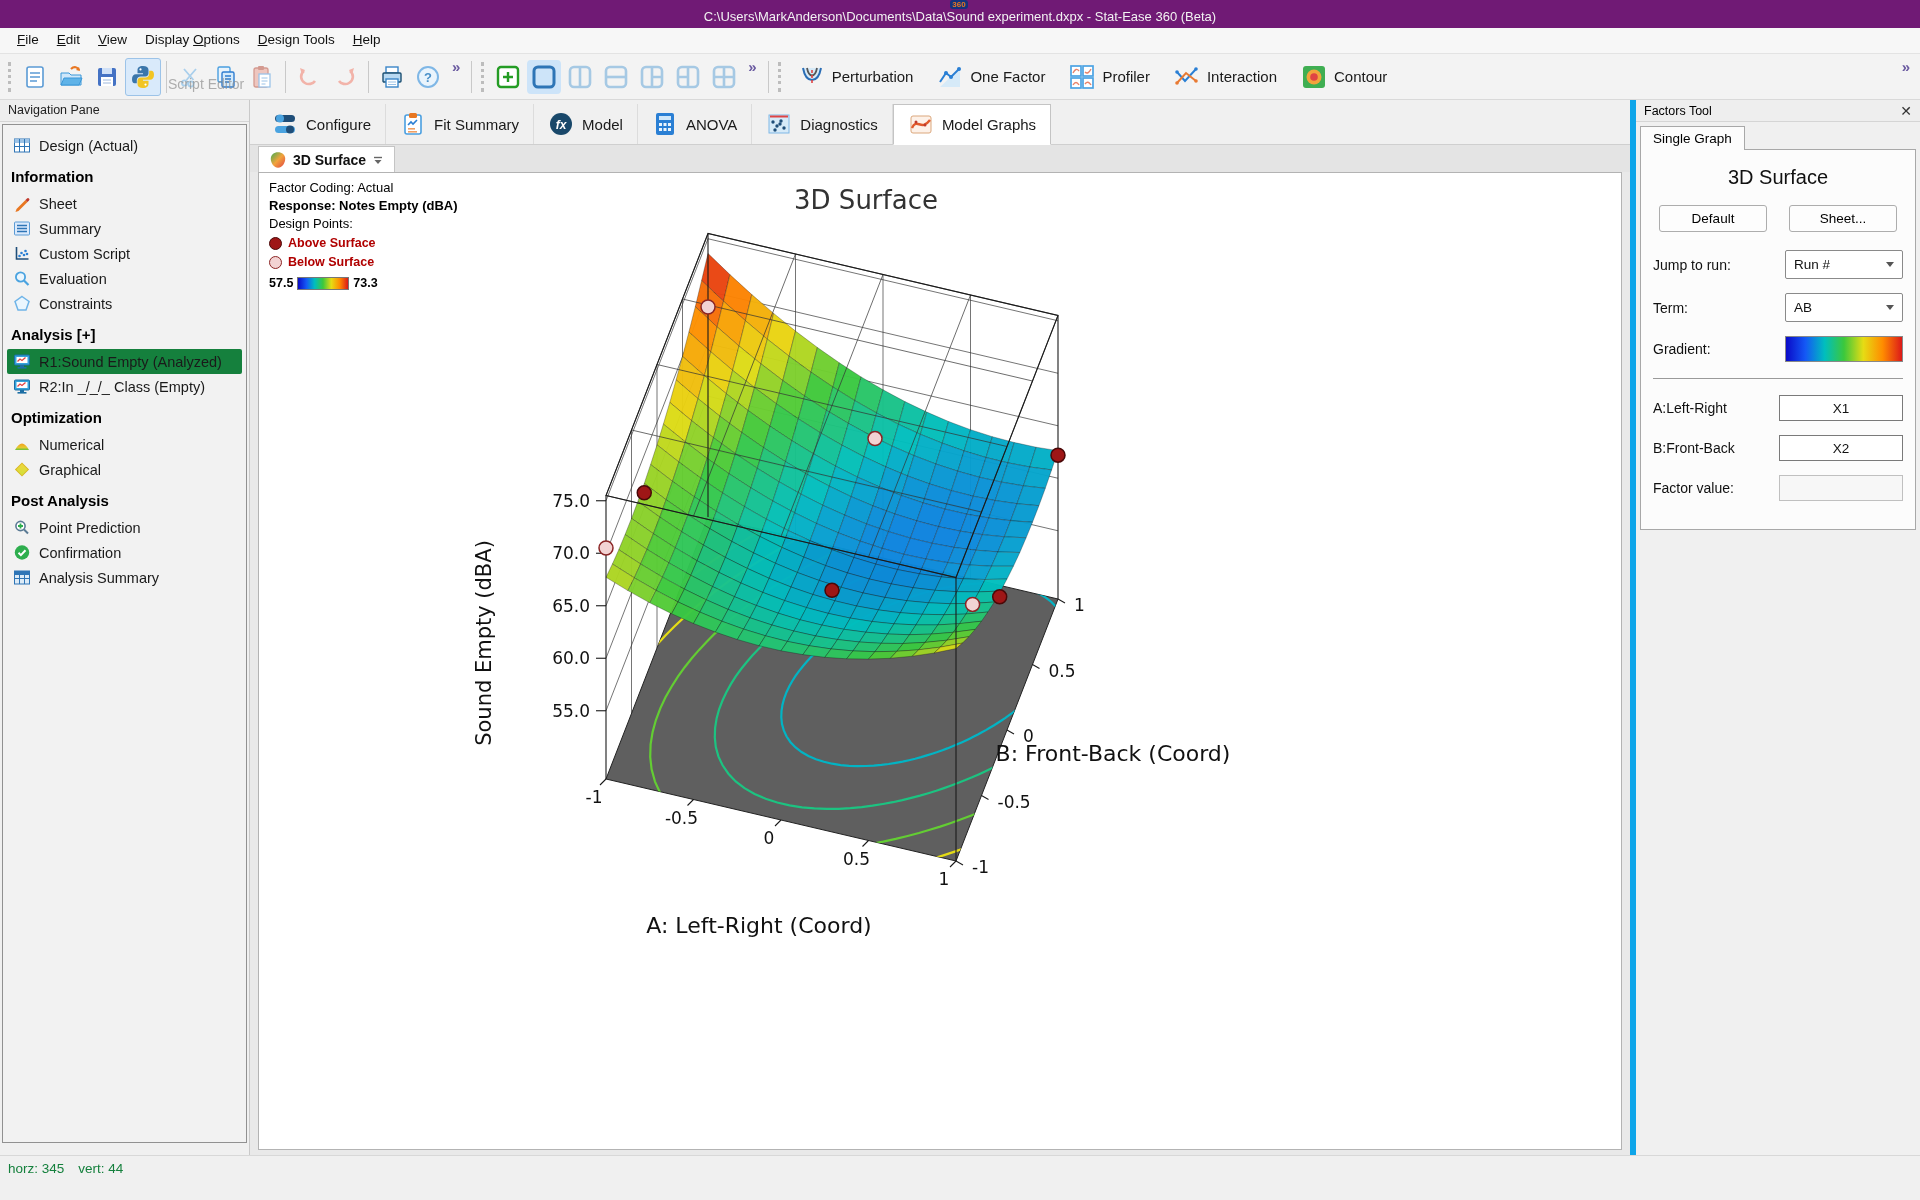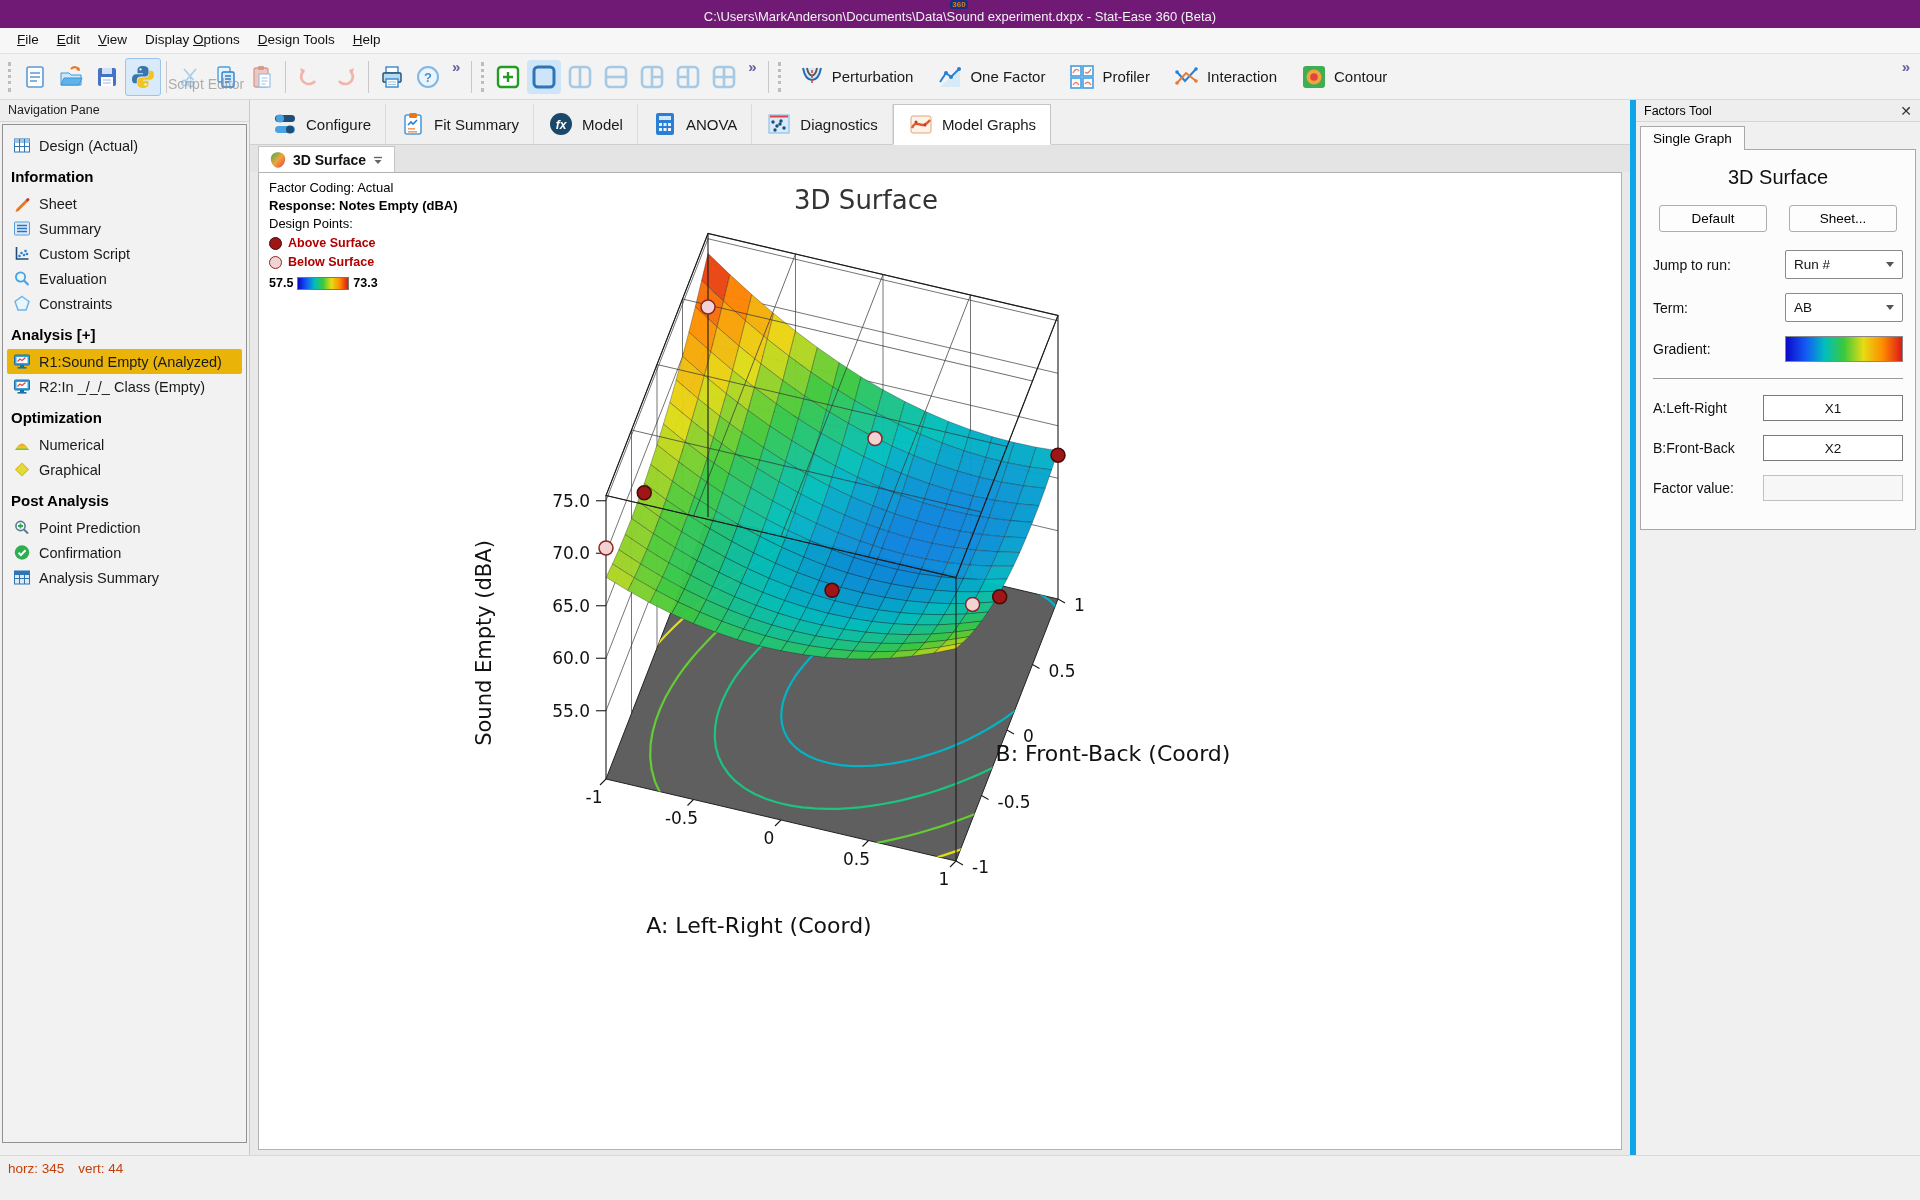--- a/index.html
+++ b/index.html
@@ -36,21 +36,21 @@
   .tooltip-ghost { position:absolute; left:168px; top:76px; font-size:14px; color:#8f8f8f; opacity:.7; z-index:60; pointer-events:none; }
 
   
   .main { position:absolute; left:0; top:100px; width:1920px; height:1055px; display:flex; }
 
   
   .navpane { width:250px; height:100%; background:#f0f0f0; border-right:1px solid #c9c9c9; }
   .paneheader { height:22px; font-size:12.5px; color:#222; padding:3px 0 0 8px; background:#eeeeee; border-bottom:1px solid #d5d5d5; }
   .navlist { margin:2px 2px 8px 2px; height:calc(100% - 36px); border:1px solid #919191; background:#f2f2f2; padding:8px 4px; overflow:hidden; }
   .nav-item { display:flex; align-items:center; gap:8px; padding:4px 6px; font-size:14.5px; color:#1a1a1a; border-radius:2px; }
-  .nav-item.sel { background:#eab308; }
+  .nav-item.sel { background:#15803d; }
   .nav-sec { font-size:15px; font-weight:bold; color:#000; padding:10px 4px 6px 4px; }
   .nicon { width:18px; height:17px; flex:0 0 auto; }
 
   
   .center { width:1380px; height:100%; background:#e9e9e9; }
   .tabbar { height:45px; background:#f0f0f0; display:flex; align-items:flex-end; padding-left:8px; border-bottom:1px solid #cfcfcf; }
   .tab { display:flex; align-items:center; gap:8px; font-size:15px; color:#1a1a1a; padding:8px 14px; height:40px; border-right:1px solid #dcdcdc; }
   .tab.active { background:#fff; border:1px solid #c4c4c4; border-bottom:1px solid #fff; margin-bottom:-1px; height:41px; }
   .ticon26 { width:26px; height:26px; }
   .subtabbar { height:27px; background:#e4e4e4; display:flex; align-items:flex-end; padding-left:8px; }
@@ -72,25 +72,25 @@
   .ftab { display:inline-block; margin:4px 0 0 4px; background:#fcfcfc; border:1px solid #a8a8a8; border-bottom:none; font-size:13.5px; padding:4px 12px; position:relative; z-index:2; }
   .fbox { margin:0 4px 0 4px; background:#fcfcfc; border:1px solid #a8a8a8; padding:10px 10px 14px 10px; margin-top:-1px; }
   .ftitle { text-align:center; font-size:20px; color:#111; margin:6px 0 16px 0; }
   .fbtnrow { display:flex; justify-content:center; gap:22px; margin-bottom:18px; }
   .fbtn { width:108px; height:27px; background:#fdfdfd; border:1px solid #adadad; border-radius:3px; font-size:13.5px; display:flex; align-items:center; justify-content:center; }
   .frow { display:flex; align-items:center; justify-content:space-between; margin:14px 2px; font-size:14px; color:#111; }
   .fselect { width:118px; height:29px; background:#fff; border:1px solid #8a8a8a; border-radius:2px; display:flex; align-items:center; justify-content:space-between; padding:0 8px; font-size:13.5px; }
   .caret { width:0; height:0; border-left:4px solid transparent; border-right:4px solid transparent; border-top:5px solid #555; }
   .fgrad { width:118px; height:26px; border:1px solid #888; }
   .fhr { border:none; border-top:1px solid #9a9a9a; margin:16px 2px; }
-  .fvalbox { width:140px; height:26px; border:1px solid #7a7a7a; background:#fff; display:flex; align-items:center; justify-content:center; font-size:13.5px; }
+  .fvalbox { width:124px; height:26px; border:1px solid #7a7a7a; background:#fff; display:flex; align-items:center; justify-content:center; font-size:13.5px; }
   .fvalempty { border:1px solid #c0c0c0; background:#f7f7f7; }
 
   
-  .statusbar { position:absolute; left:0; top:1155px; width:1920px; height:45px; background:#f0f0f0; border-top:1px solid #d8d8d8; font-size:13.5px; color:#c2410c; padding:5px 0 0 8px; display:flex; gap:14px; }
+  .statusbar { position:absolute; left:0; top:1155px; width:1920px; height:45px; background:#f0f0f0; border-top:1px solid #d8d8d8; font-size:13.5px; color:#15803d; padding:5px 0 0 8px; display:flex; gap:14px; }
 </style>
 </head>
 <body>
 
 <div class="window">
 
   <div class="titlebar">
     <div class="appicon">360</div>
     <div class="titletext">C:\Users\MarkAnderson\Documents\Data\Sound experiment.dxpx - Stat-Ease 360 (Beta)</div>
     <div class="wincontrols">

